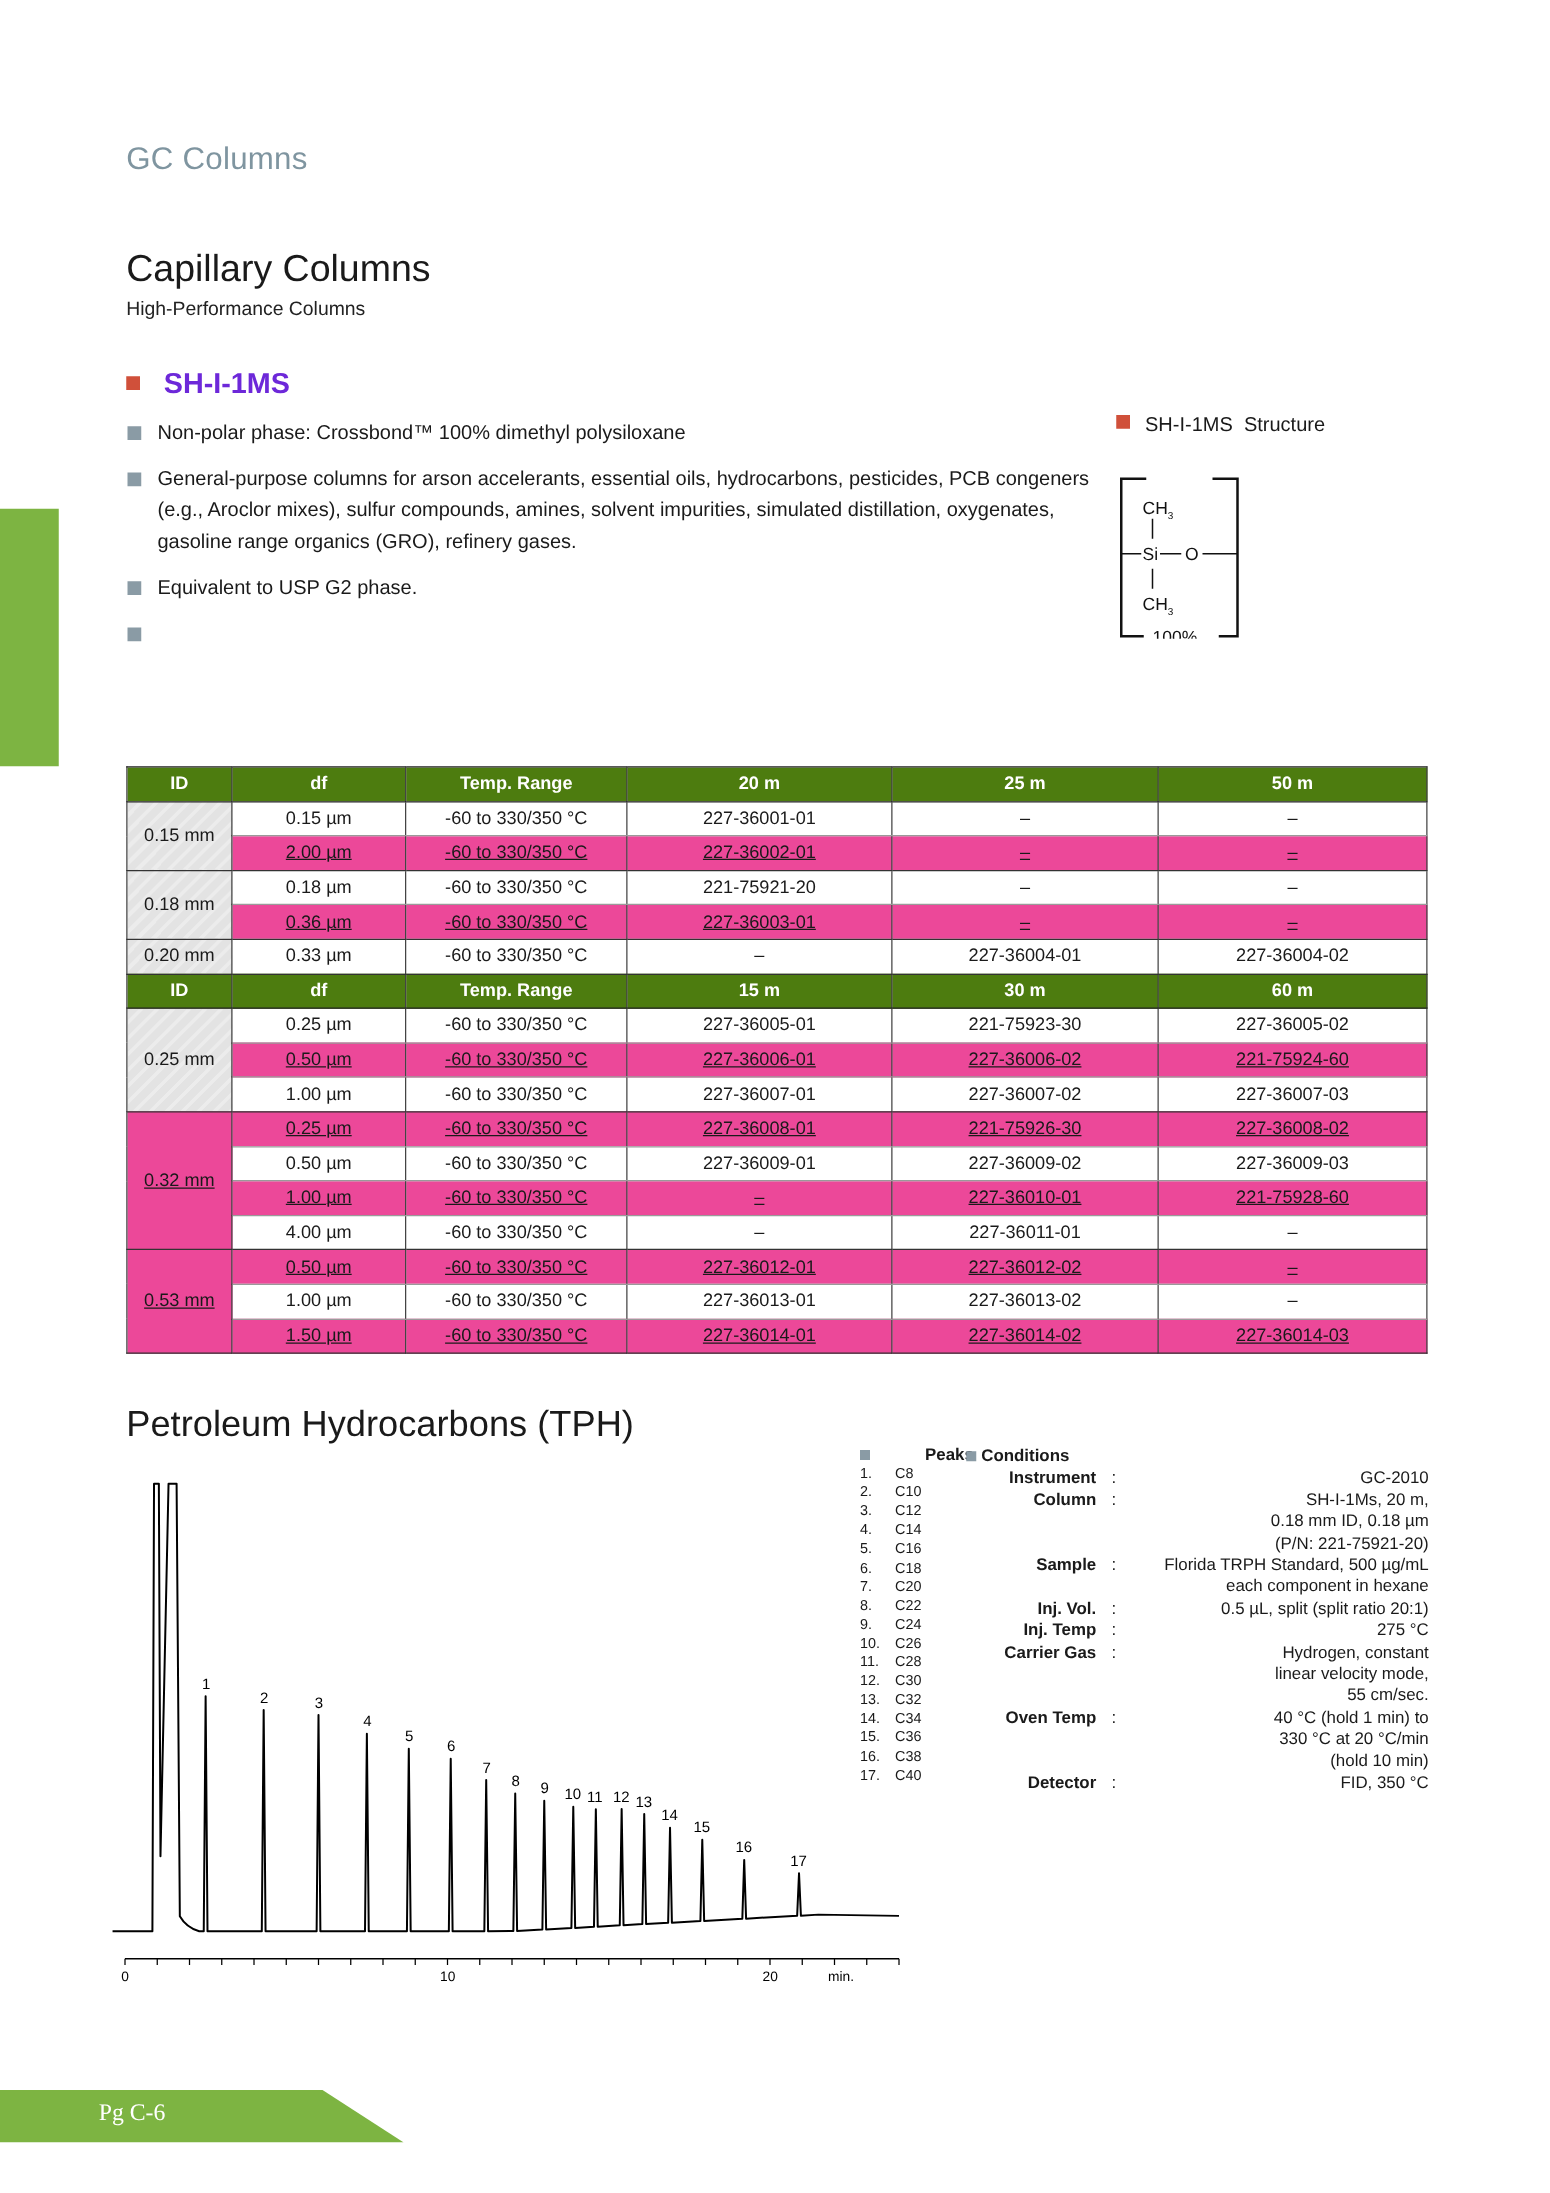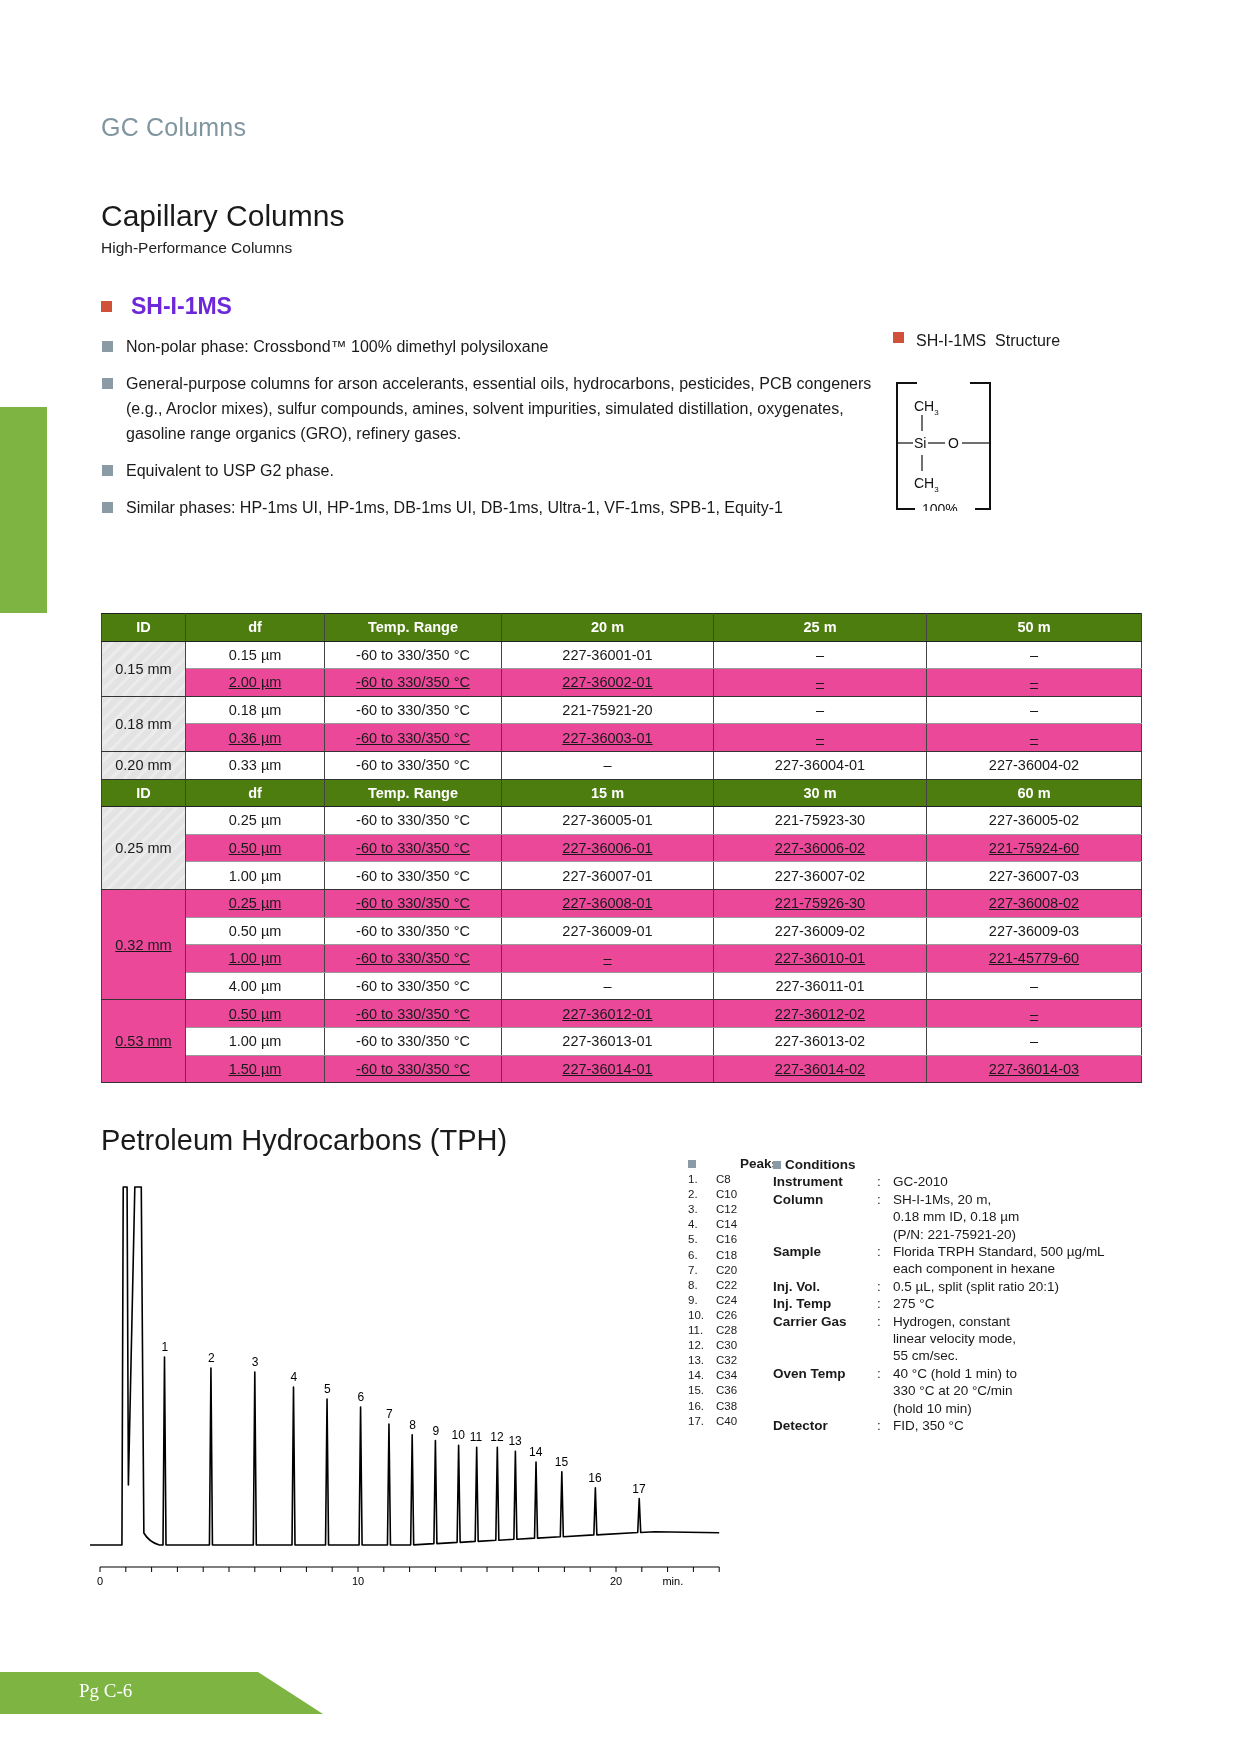--- a/index.html
+++ b/index.html
@@ -45,21 +45,21 @@
   .tph-title { left: 101px; top: 1124px; font-size: 29px; color: #1a1a1a; }
 
   .peaks { left: 688px; top: 1156px; font-size: 11.5px; line-height: 15.1px; }
   .peaks .hdr { font-weight: bold; font-size: 13.5px; display: flex; align-items: center; margin-bottom: 1px; gap: 40px; }
   .gray-sq { display: inline-block; width: 8px; height: 8px; background: #8a9ba5; margin-right: 4px; }
   .peaks .row { display: flex; }
   .peaks .num { width: 28px; }
 
   .cond { left: 773px; top: 1156px; font-size: 13.5px; line-height: 17.4px; }
   .cond .hdr { font-weight: bold; display: flex; align-items: center; }
-  .cond .row { display: flex; }
+  .cond .row { display: flex; text-align: right; }
   .cond .k { width: 104px; font-weight: bold; }
   .cond .c { width: 16px; }
   .cond .v { width: 250px; }
 
   .chart { left: 90px; top: 1185px; }
   .page-tab { left: 0; top: 1672px; width: 323px; height: 42px; font-family: Liberation Serif, serif; }
   .page-tab .txt { position: absolute; left: 79px; top: 8px; color: #fff; font-size: 19px; }
 </style>
 </head>
 <body>
@@ -71,21 +71,21 @@
 
 <div class="abs product-head">
   <span class="red-sq"></span>
   <span class="name">SH-I-1MS</span>
 </div>
 
 <ul class="abs bullets" id="bullets">
     <li><span class="sq"></span><span>Non-polar phase: Crossbond™ 100% dimethyl polysiloxane</span></li>
     <li><span class="sq"></span><span>General-purpose columns for arson accelerants, essential oils, hydrocarbons, pesticides, PCB congeners (e.g., Aroclor mixes), sulfur compounds, amines, solvent impurities, simulated distillation, oxygenates, gasoline range organics (GRO), refinery gases.</span></li>
     <li><span class="sq"></span><span>Equivalent to USP G2 phase.</span></li>
-    <li><span class="sq"></span><span>Similar phases: HP-1ms UI, HP-1ms, DB-1ms UI, DB-1ms, Ultra-1, VF-1ms, SPB-1, Equity-1</span></li>
+    <li><span class="sq"></span></li>
   </ul>
 
 <div class="abs struct-label">
   <span class="red-sq"></span>
   <span style="white-space:pre">SH-I-1MS  Structure</span>
 </div>
 <svg class="abs structure" viewBox="0 0 100 130" width="100" height="130">
   <g stroke="#111" stroke-width="2" fill="none">
     <path d="M22 2 H2 V128 H20"></path>
     <path d="M75 2 H95 V128 H80"></path>
@@ -205,21 +205,21 @@
         <td>-60 to 330/350 °C</td>
         <td>227-36009-01</td>
         <td>227-36009-02</td>
         <td class="light">227-36009-03</td>
       </tr>
       <tr class="alt">
         <td>1.00 µm</td>
         <td>-60 to 330/350 °C</td>
         <td>–</td>
         <td>227-36010-01</td>
-        <td class="light">221-45779-60</td>
+        <td class="light">221-75928-60</td>
       </tr>
       <tr class=" group-end">
         <td>4.00 µm</td>
         <td>-60 to 330/350 °C</td>
         <td>–</td>
         <td>227-36011-01</td>
         <td class="light">–</td>
       </tr>
       <tr class="alt">
         <td rowspan="3" class="idcell">0.53 mm</td>

